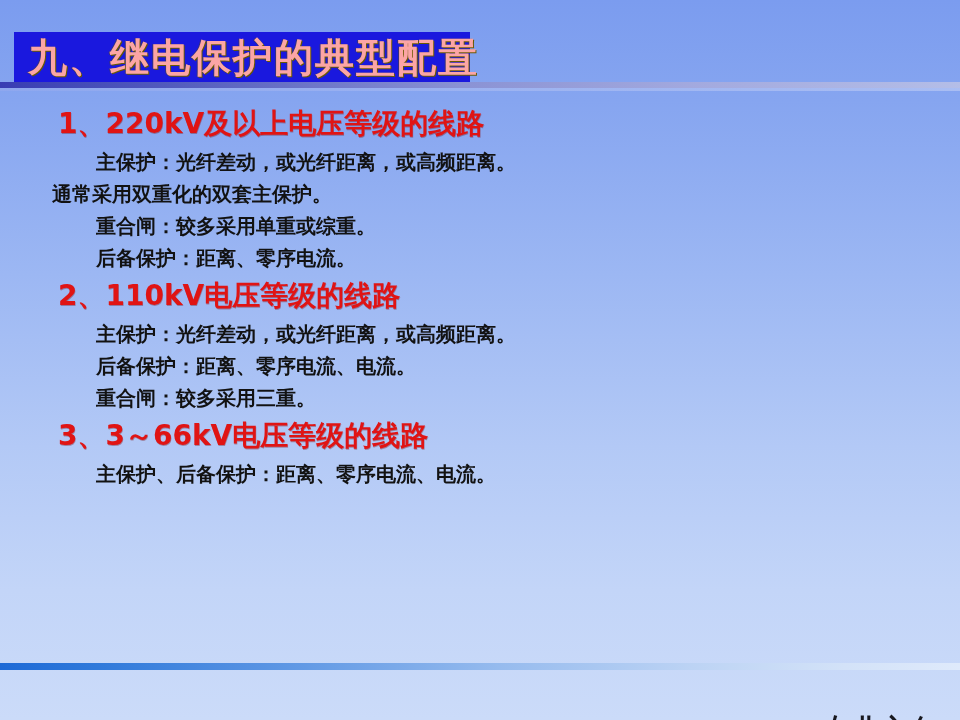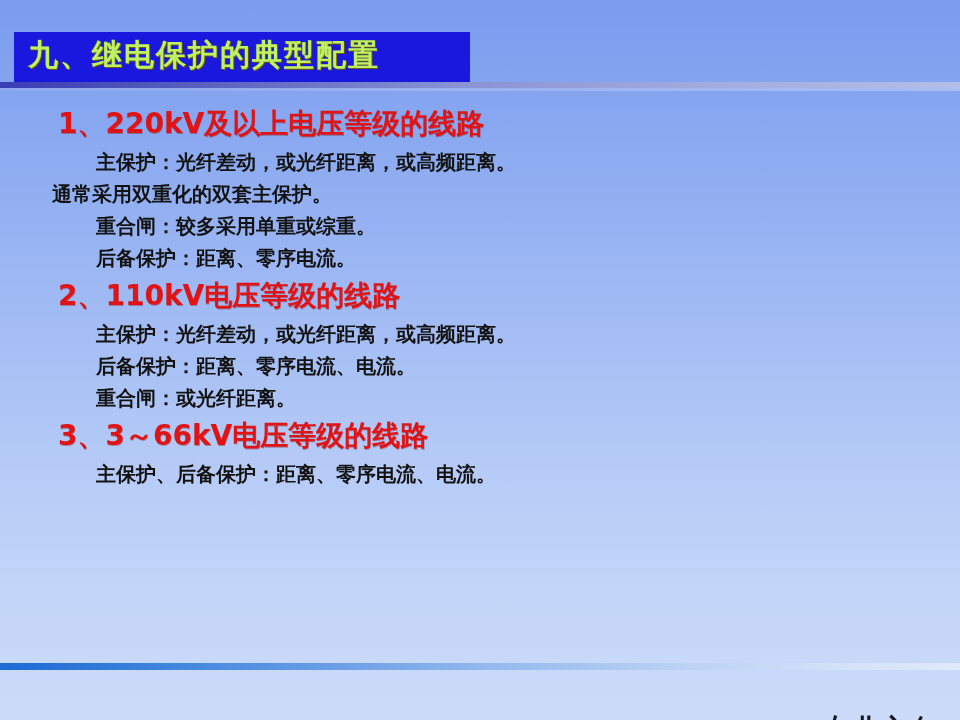--- a/index.html
+++ b/index.html
@@ -36,30 +36,30 @@
     width: 456px;
     height: 50px;
     background: #1a18de;
     display: flex;
     align-items: center;
     box-sizing: border-box;
     padding-left: 14px;
     z-index: 3;
   }
   #title-text {
-    color: #bef264;
-    font-size: 30px;
+    color: #fca5a5;
+    font-size: 39px;
     font-weight: bold;
     letter-spacing: 2px;
     line-height: 1;
     white-space: nowrap;
     text-shadow:
       1px 1px 0 #6a5a00,
       -1px 0 0 rgba(90,80,0,0.45);
-    font-family: Liberation Mono, monospace;
+    font-family: Liberation Serif, serif;
   }
 
   
   #title-underbar {
     position: absolute;
     left: 0;
     top: 82px;
     width: 960px;
     height: 6px;
     background: linear-gradient(to right,
@@ -180,21 +180,21 @@
 
     <div class="line heading">1、220kV及以上电压等级的线路</div>
     <div class="line body-line indent-1 gap-after-heading">主保护：光纤差动，或光纤距离，或高频距离。</div>
     <div class="line body-line indent-0 gap-line">通常采用双重化的双套主保护。</div>
     <div class="line body-line indent-1 gap-line">重合闸：较多采用单重或综重。</div>
     <div class="line body-line indent-1 gap-line">后备保护：距离、零序电流。</div>
 
     <div class="line heading gap-block">2、110kV电压等级的线路</div>
     <div class="line body-line indent-1 gap-after-heading">主保护：光纤差动，或光纤距离，或高频距离。</div>
     <div class="line body-line indent-1 gap-line">后备保护：距离、零序电流、电流。</div>
-    <div class="line body-line indent-1 gap-line">重合闸：或光纤距离。</div>
+    <div class="line body-line indent-1 gap-line">重合闸：较多采用三重。</div>
 
     <div class="line heading gap-block">3、3～66kV电压等级的线路</div>
     <div class="line body-line indent-1 gap-after-heading">主保护、后备保护：距离、零序电流、电流。</div>
 
   </div>
 
   <div id="footer-rule"></div>
 
   <div id="footer">
     <span id="page-number">63</span>

